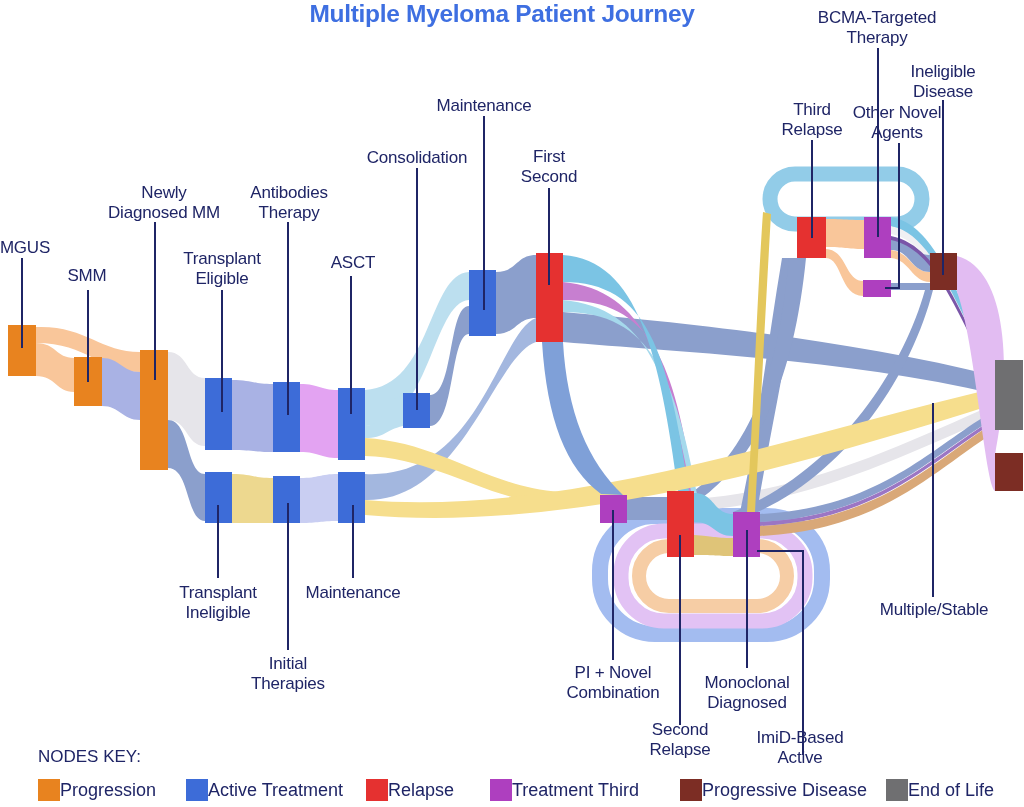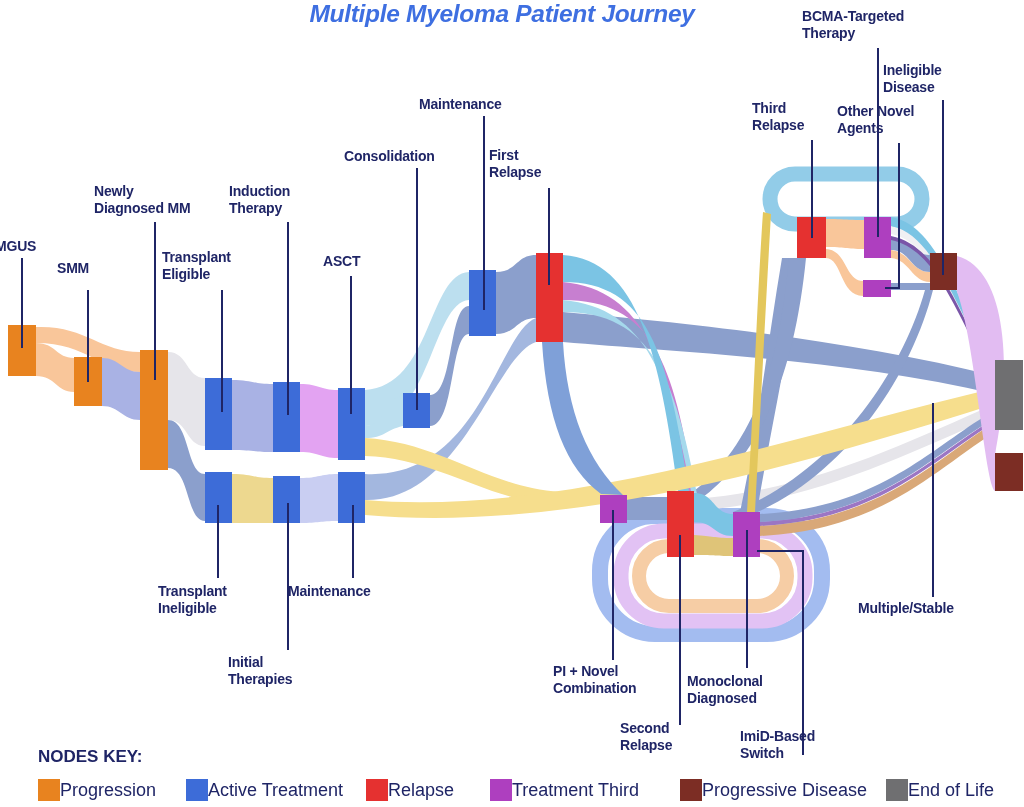--- a/index.html
+++ b/index.html
@@ -3,29 +3,29 @@
 <meta charset="utf-8">
 <style>
   html,body{margin:0;padding:0;}
   body{
     width:1024px;height:807px;position:relative;background:#ffffff;
     font-family:"Liberation Sans", sans-serif;overflow:hidden;
   }
   #stage{position:absolute;left:0;top:0;width:1024px;height:807px;}
   svg{position:absolute;left:0;top:0;}
   .lbl{
-    position:absolute;font-weight:bold;font-size:14px;line-height:1.18;
-    white-space:pre-line;letter-spacing:-0.2px;
+    position:absolute;font-weight:normal;font-size:17px;line-height:1.18;
+    text-align:center;white-space:pre-line;letter-spacing:-0.2px;
   }
   .title{
     position:absolute;left:252px;top:0px;width:500px;text-align:center;
-    font-size:24.5px;font-weight:bold;letter-spacing:-0.3px;font-style:italic;
+    font-size:24.5px;font-weight:bold;letter-spacing:-0.3px;
   }
   .legend-heading{
-    position:absolute;left:38px;top:747px;font-size:17px;font-weight:bold;
+    position:absolute;left:38px;top:747px;font-size:17px;font-weight:normal;
   }
   .legend-item{position:absolute;top:779px;display:flex;align-items:center;gap:0;}
   .legend-item .swatch{width:22px;height:22px;flex:0 0 auto;}
   .legend-item .cap{font-size:18px;}
   .li-0{left:38px}.li-1{left:186px}.li-2{left:366px}.li-3{left:490px}.li-4{left:680px}.li-5{left:886px}
 </style>
 </head>
 <body>
 
 <div id="stage">
@@ -196,45 +196,45 @@
     <path d="M899,143 V288 H885"></path>
     <path d="M943,100 V275"></path>
     <path d="M933,403 V597"></path>
   </g>
 </svg>
 
 <div style="color: rgb(31, 37, 102);">
   <div class="title" style="color: rgb(62, 111, 225);">Multiple Myeloma Patient Journey</div>
 
   <div class="lbl" style="left:-5px;top:238px;width:60px">MGUS</div>
-  <div class="lbl" style="left:57px;top:260px;width:60px">SMM</div>
+  <div class="lbl" style="left:57px;top:266px;width:60px">SMM</div>
   <div class="lbl" style="left:94px;top:183px;width:140px">Newly
 Diagnosed MM</div>
   <div class="lbl" style="left:162px;top:249px;width:120px">Transplant
 Eligible</div>
-  <div class="lbl" style="left:229px;top:183px;width:120px">Induction
+  <div class="lbl" style="left:229px;top:183px;width:120px">Antibodies
 Therapy</div>
   <div class="lbl" style="left:323px;top:253px;width:60px">ASCT</div>
-  <div class="lbl" style="left:344px;top:148px;width:130px">Consolidation</div>
+  <div class="lbl" style="left:352px;top:148px;width:130px">Consolidation</div>
   <div class="lbl" style="left:419px;top:96px;width:130px">Maintenance</div>
   <div class="lbl" style="left:489px;top:147px;width:120px">First
-Relapse</div>
+Second</div>
   <div class="lbl" style="left:158px;top:583px;width:120px">Transplant
 Ineligible</div>
   <div class="lbl" style="left:228px;top:654px;width:120px">Initial
 Therapies</div>
   <div class="lbl" style="left:288px;top:583px;width:130px">Maintenance</div>
   <div class="lbl" style="left:553px;top:663px;width:120px">PI + Novel
 Combination</div>
   <div class="lbl" style="left:620px;top:720px;width:120px">Second
 Relapse</div>
   <div class="lbl" style="left:687px;top:673px;width:120px">Monoclonal
 Diagnosed</div>
   <div class="lbl" style="left:740px;top:728px;width:120px">ImiD-Based
-Switch</div>
+Active</div>
   <div class="lbl" style="left:752px;top:100px;width:120px">Third
 Relapse</div>
   <div class="lbl" style="left:802px;top:8px;width:150px">BCMA-Targeted
 Therapy</div>
   <div class="lbl" style="left:837px;top:103px;width:120px">Other Novel
 Agents</div>
   <div class="lbl" style="left:883px;top:62px;width:120px">Ineligible
 Disease</div>
   <div class="lbl" style="left:858px;top:600px;width:152px">Multiple/Stable</div>
 

